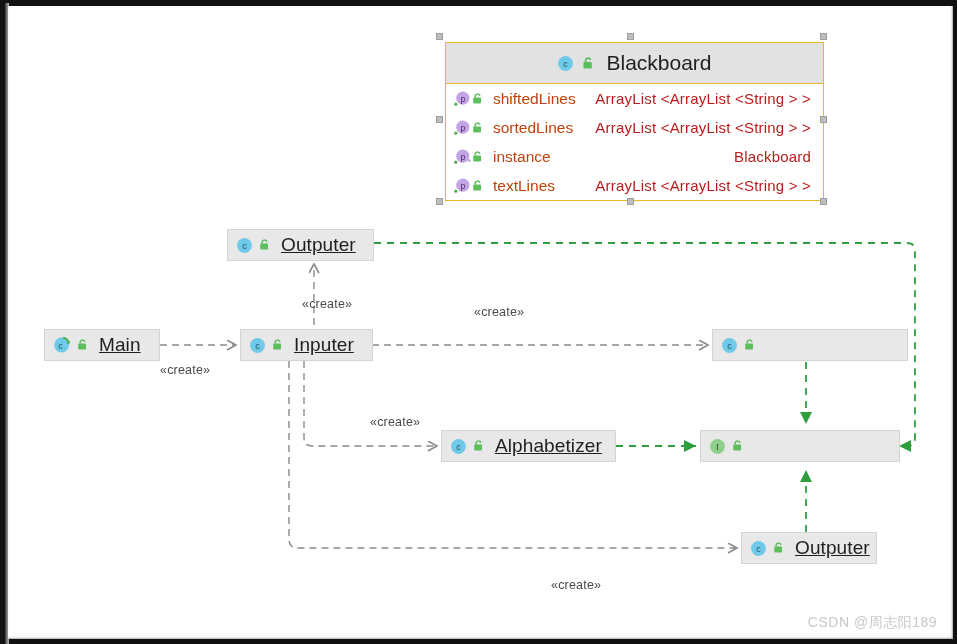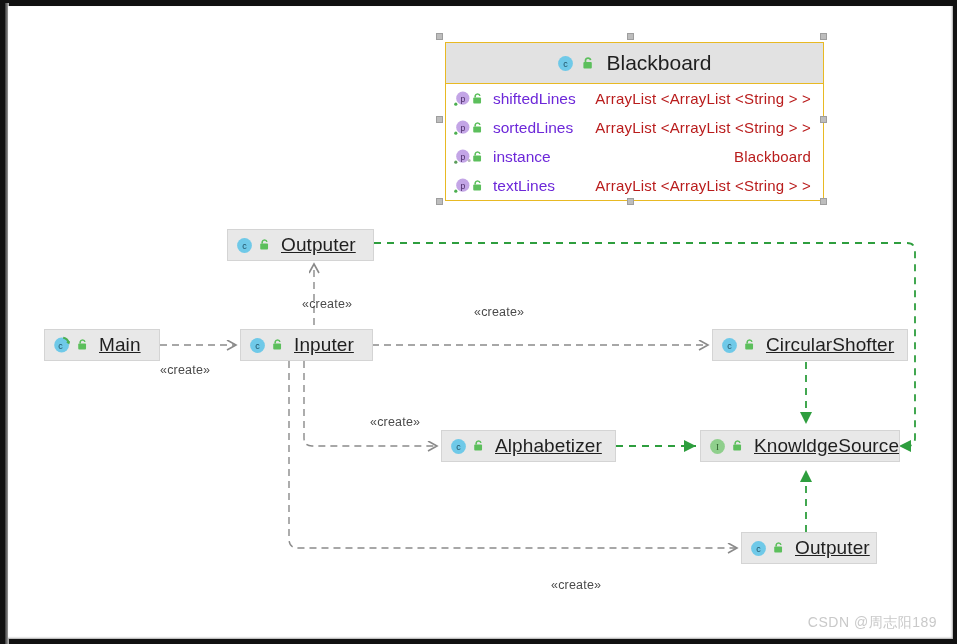--- a/index.html
+++ b/index.html
@@ -100,21 +100,21 @@
   }
   .bb-row {
     height: 29px;
     display: flex;
     align-items: center;
     padding: 0 12px 0 8px;
     box-sizing: border-box;
   }
   .bb-row .fname {
     font-size: 15.5px;
-    color: #6d28d9;
+    color: #c2410c;
     margin-left: 9px;
   }
   .bb-row.static .fname {
   }
   .bb-row .ftype {
     margin-left: auto;
     font-size: 15px;
     color: #b91c1c;
     letter-spacing: .2px;
   }
@@ -371,21 +371,20 @@
           <circle cx="8.5" cy="8.5" r="7.4" fill="#6fc9e8"></circle>
           <text x="8.5" y="12.2" font-family="Liberation Sans, sans-serif" font-size="9" fill="#1d4f63" text-anchor="middle">c</text>
         </svg>
       </span>
       <span class="ico" style="margin-left:5px;">
         <svg width="13" height="14" viewBox="0 0 14 15">
           <path d="M4.5,6 L4.5,4.2 A2.6,2.6 0 0 1 9.6,4.2" fill="none" stroke="#5cbf5c" stroke-width="1.7"></path>
           <rect x="2.4" y="6" width="8.4" height="6.4" rx="1" fill="#5cbf5c"></rect>
         </svg>
       </span>
-      <span class="nm">CircularShofter</span>
     </div>
 
     <div class="node" style="left:433px; top:424px; width:175px;">
       <span class="ico">
         <svg width="17" height="17" viewBox="0 0 17 17">
           <circle cx="8.5" cy="8.5" r="7.4" fill="#6fc9e8"></circle>
           <text x="8.5" y="12.2" font-family="Liberation Sans, sans-serif" font-size="9" fill="#1d4f63" text-anchor="middle">c</text>
         </svg>
       </span>
       <span class="ico" style="margin-left:5px;">
@@ -403,21 +402,20 @@
           <circle cx="8.5" cy="8.5" r="7.4" fill="#8fcf8c"></circle>
           <text x="8.5" y="12.0" font-family="Liberation Serif, serif" font-size="9" fill="#2d5e2b" text-anchor="middle">I</text>
         </svg>
       </span>
       <span class="ico" style="margin-left:5px;">
         <svg width="13" height="14" viewBox="0 0 14 15">
           <path d="M4.5,6 L4.5,4.2 A2.6,2.6 0 0 1 9.6,4.2" fill="none" stroke="#5cbf5c" stroke-width="1.7"></path>
           <rect x="2.4" y="6" width="8.4" height="6.4" rx="1" fill="#5cbf5c"></rect>
         </svg>
       </span>
-      <span class="nm">KnowldgeSource</span>
     </div>
 
     <div class="node" style="left:733px; top:526px; width:136px;">
       <span class="ico">
         <svg width="17" height="17" viewBox="0 0 17 17">
           <circle cx="8.5" cy="8.5" r="7.4" fill="#6fc9e8"></circle>
           <text x="8.5" y="12.2" font-family="Liberation Sans, sans-serif" font-size="9" fill="#1d4f63" text-anchor="middle">c</text>
         </svg>
       </span>
       <span class="ico" style="margin-left:5px;">

